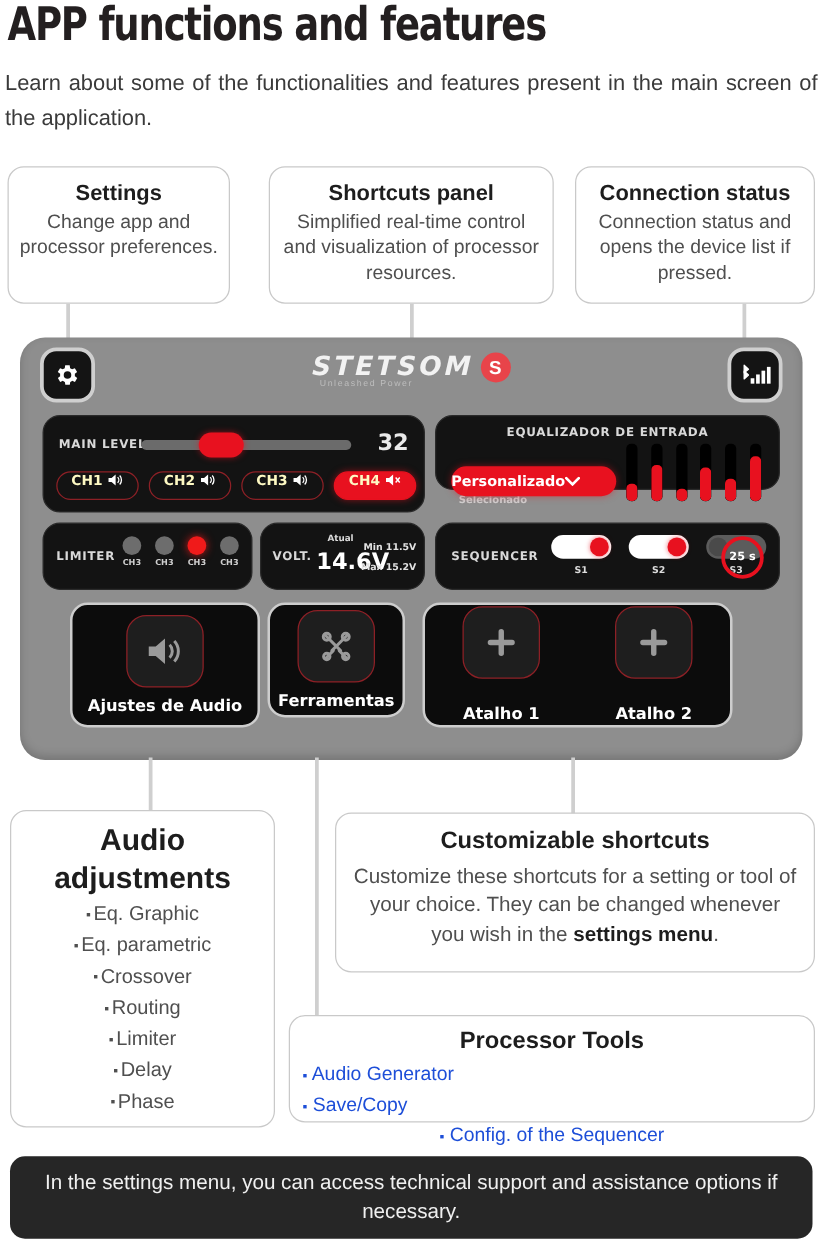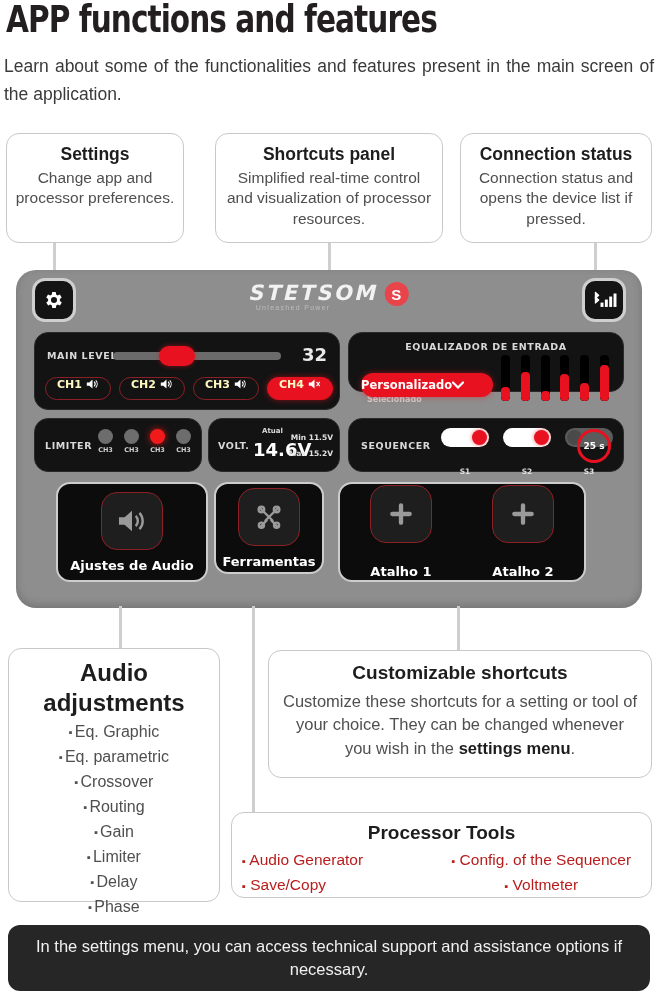--- a/index.html
+++ b/index.html
@@ -145,21 +145,21 @@
   #seq-label { position:absolute; left:12px; top:21px; }
   .toggles { position:absolute; left:92px; top:9px; display:flex; gap:14px; }
   .tg-wrap { width:48px; text-align:center; }
   .tg { width:48px; height:19px; border-radius:10px; background:#5c5c5c;
         position:relative; }
   .tg.on { background:#fff; }
   .tg i { position:absolute; top:2px; width:15px; height:15px; border-radius:50%;
         background:#4a4a4a; left:2px; }
   .tg.on i { background:#e8111f; left:31px; box-shadow:0 0 4px rgba(232,17,31,.6); }
   .tg-t { font-family:"DejaVu Sans", sans-serif; font-weight:bold;
-        font-size:7.5px; color:#ddd; margin-top:20px; }
+        font-size:7.5px; color:#ddd; margin-top:4px; }
   #seq-timer { position:absolute; right:12px; top:10px; width:34px; height:34px;
         border-radius:50%; border:3px solid #e8111f; display:flex;
         align-items:center; justify-content:center;
         font-family:"DejaVu Sans", sans-serif; font-weight:bold;
         font-size:9px; color:#fff; }
 
   
   .tile { position:absolute; background:#0c0c0c; border-radius:14px;
           border:2.5px solid #cdcdcd; display:flex; flex-direction:column;
           align-items:center; justify-content:center; }
@@ -175,21 +175,21 @@
   .sc-item { display:flex; flex-direction:column; align-items:center;gap:13px; }
 
   
   #box-audio { left:8px; top:648px; width:212px; height:254px; padding:9px 6px 0; }
   #box-cust  { left:268px; top:650px; width:384px; height:128px; padding:10px 14px 0; }
   #box-proc  { left:231px; top:812px; width:421px; height:86px; padding:8px 10px 0; }
 
   .list-line { font-size:16px; color:#4f4f4f; line-height:1.56; }
   .list-line b { color:#4f4f4f; font-weight:normal; font-size:11px;
                  vertical-align:1px; margin-right:2px; }
-  .proc-grid { display:flex; font-size:15.5px; color:#b91c1c; line-height:1.6; }
+  .proc-grid { display:flex; font-size:15.5px; color:#1d4ed8; line-height:1.6;flex-direction:column; }
   .proc-col { flex:1; text-align:left; }
   .proc-col.r { text-align:center; }
 
   
   #footer { position:absolute; left:8px; top:925px; width:642px; height:66px;
      background:#262626; border-radius:12px; color:#f0f0f0;
      display:flex; align-items:center; justify-content:center;
      text-align:center; font-size:16.5px; line-height:1.42; padding:0 24px; }
 </style>
 </head>
@@ -426,21 +426,20 @@
   <div class="conn" style="left:252px; top:606px; height:208px;"></div>
   <div class="conn" style="left:457px; top:606px; height:46px;"></div>
 
   <div class="box" id="box-audio">
     <div class="bx-title" style="font-size:24px;">Audio adjustments</div>
     <div>
       <div class="list-line"><b>▪</b><span>Eq. Graphic</span></div>
       <div class="list-line"><b>▪</b><span>Eq. parametric</span></div>
       <div class="list-line"><b>▪</b><span>Crossover</span></div>
       <div class="list-line"><b>▪</b><span>Routing</span></div>
-      <div class="list-line"><b>▪</b><span>Gain</span></div>
       <div class="list-line"><b>▪</b><span>Limiter</span></div>
       <div class="list-line"><b>▪</b><span>Delay</span></div>
       <div class="list-line"><b>▪</b><span>Phase</span></div>
     </div>
   </div>
 
   <div class="box" id="box-cust">
     <div class="bx-title" style="font-size:19px; margin-bottom:5px;">Customizable shortcuts</div>
     <div class="bx-body" style="font-size:16.5px; line-height:1.42;"><span>Customize these shortcuts for a setting or tool of your choice. They can be changed whenever you wish in the </span><b style="color:#1d1d1d;">settings menu</b><span>.</span></div>
   </div>

